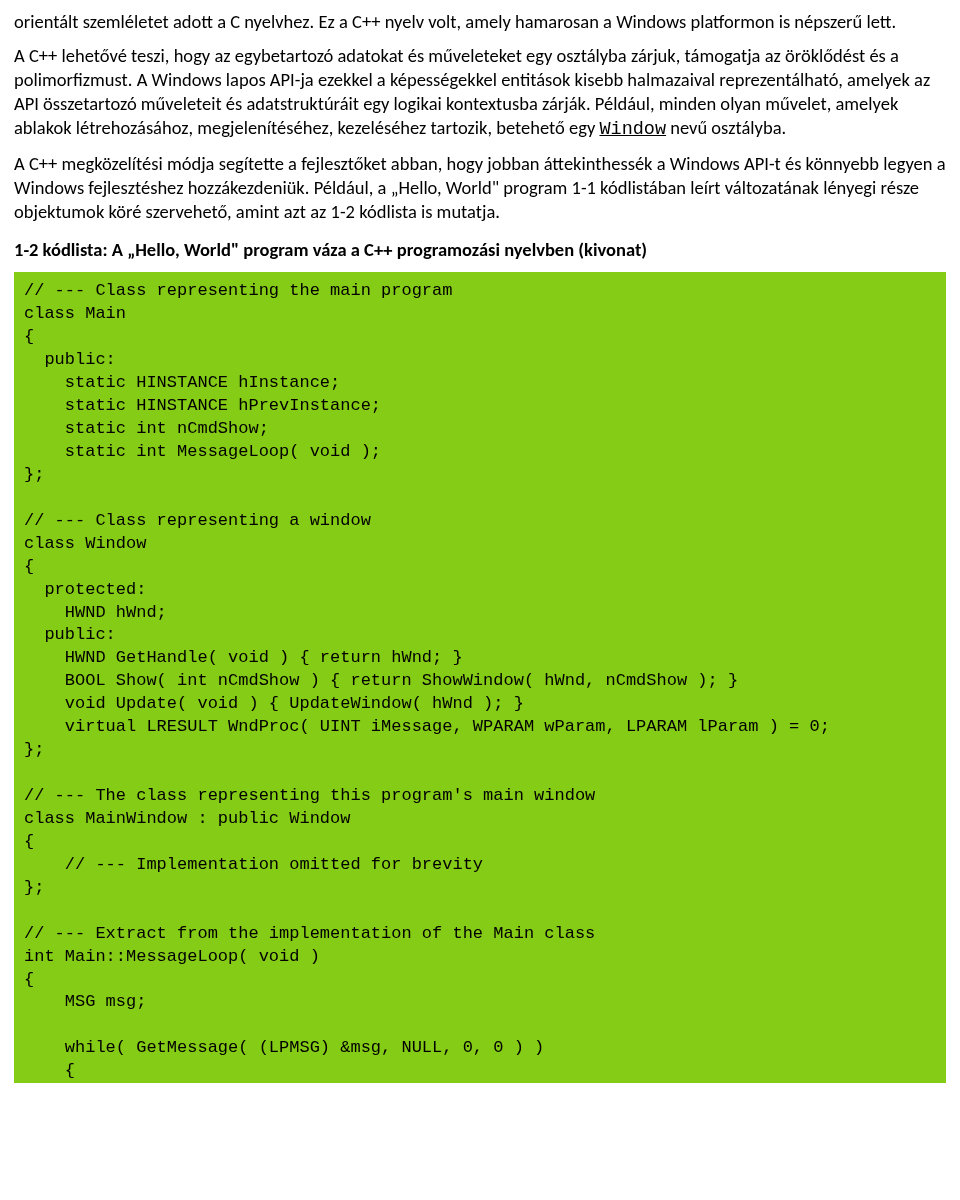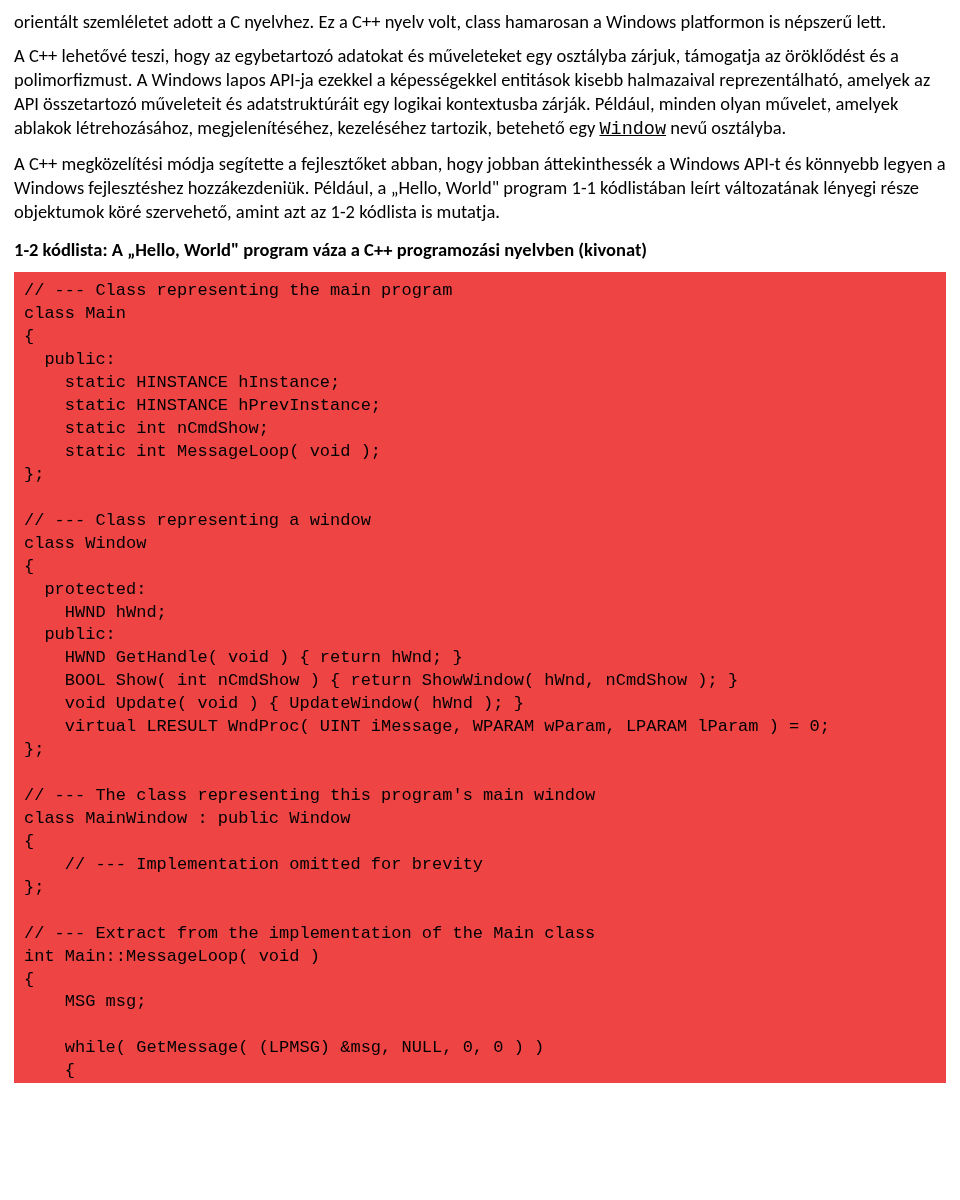--- a/index.html
+++ b/index.html
@@ -15,31 +15,31 @@
   p { margin: 0 0 10px 0; }
   .heading {
     font-weight: bold;
     font-size: 18.5px;
     margin: 14px 0 10px 0;
   }
   .codeblock {
     font-family: Consolas, "Courier New", monospace;
     font-size: 17px;
     line-height: 1.35;
-    background: #ef4444;
+    background: #84cc16;
     padding: 8px 10px 0 10px;
     white-space: pre;
     margin-top: 6px;
   }
   .mono { font-family: Consolas, "Courier New", monospace; text-decoration: underline; }
 </style>
 </head>
 <body>
 
-<p>orientált szemléletet adott a C nyelvhez. Ez a C++ nyelv volt, class hamarosan a Windows platformon is népszerű lett.</p>
+<p>orientált szemléletet adott a C nyelvhez. Ez a C++ nyelv volt, amely hamarosan a Windows platformon is népszerű lett.</p>
 
 <p>
   <span>A C++ lehetővé teszi, hogy az egybetartozó adatokat és műveleteket egy osztályba zárjuk, támogatja az öröklődést és a polimorfizmust. A Windows lapos API-ja ezekkel a képességekkel entitások kisebb halmazaival reprezentálható, amelyek az API összetartozó műveleteit és adatstruktúráit egy logikai kontextusba zárják. Például, minden olyan művelet, amelyek ablakok létrehozásához, megjelenítéséhez, kezeléséhez tartozik, betehető egy </span><span class="mono">Window</span><span> nevű osztályba.</span>
 </p>
 
 <p>A C++ megközelítési módja segítette a fejlesztőket abban, hogy jobban áttekinthessék a Windows API-t és könnyebb legyen a Windows fejlesztéshez hozzákezdeniük. Például, a „Hello, World" program 1-1 kódlistában leírt változatának lényegi része objektumok köré szervehető, amint azt az 1-2 kódlista is mutatja.</p>
 
 <div class="heading">1-2 kódlista: A „Hello, World" program váza a C++ programozási nyelvben (kivonat)</div>
 
 <div class="codeblock">// --- Class representing the main program

